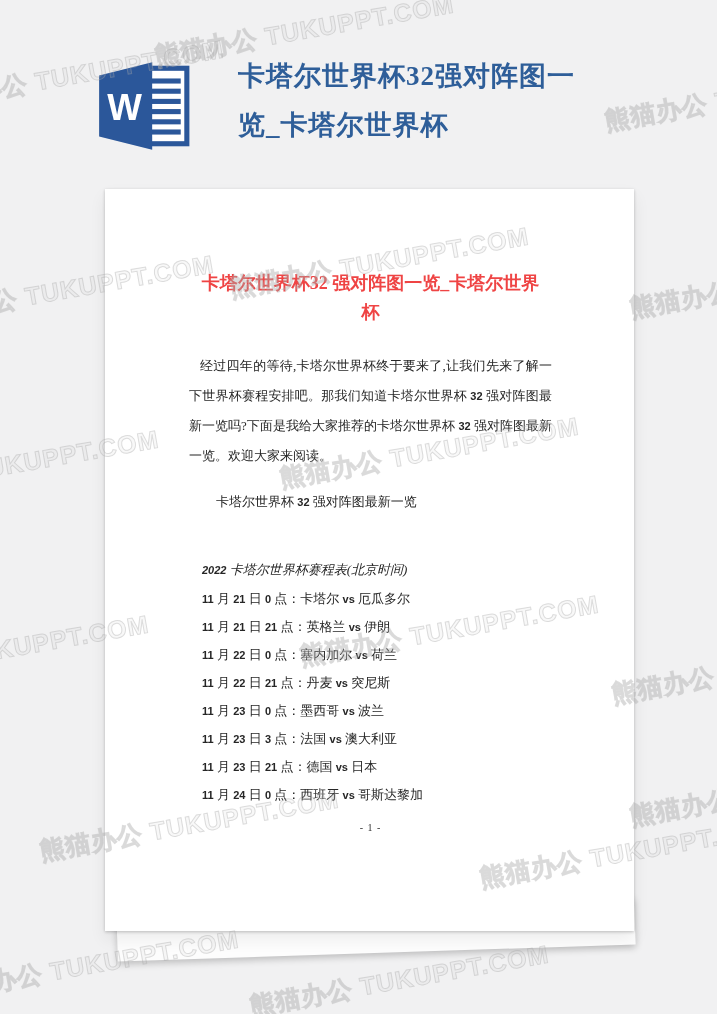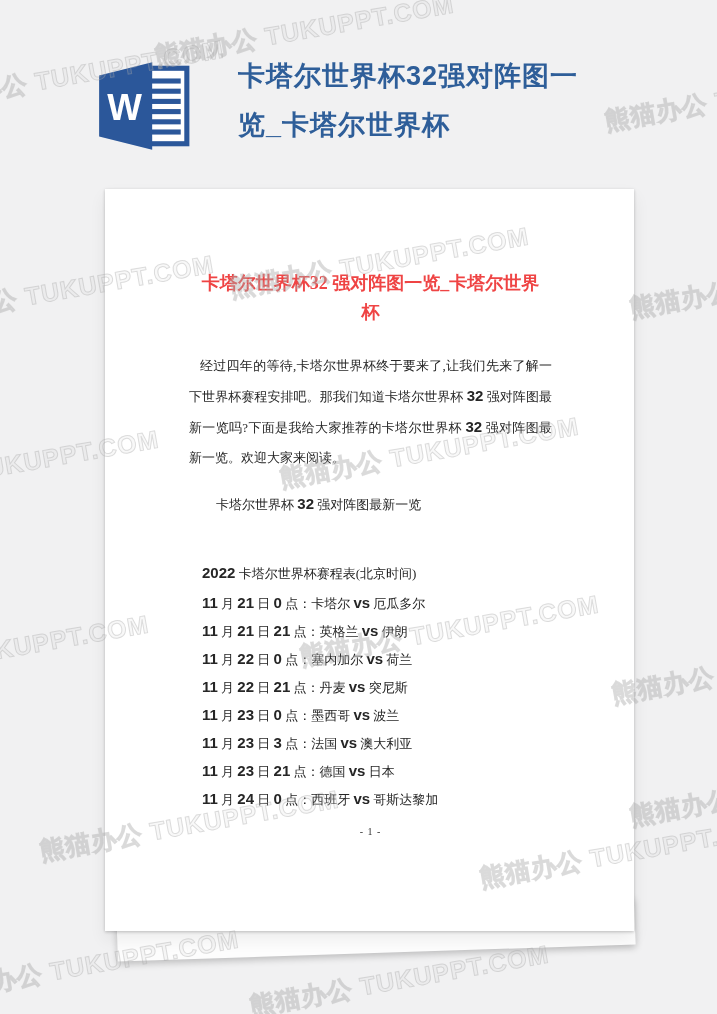--- a/index.html
+++ b/index.html
@@ -5,21 +5,21 @@
   html,body{margin:0;padding:0;}
   body{
     width:717px;height:1014px;position:relative;overflow:hidden;
     background:#f1f1f2;
     font-family:"Liberation Sans", sans-serif;
   }
   
   .word-icon{position:absolute;left:93px;top:55px;width:102px;height:102px;}
   .header-title{
     position:absolute;left:238px;top:52px;width:352px;
-    font-family:Liberation Sans, sans-serif;font-weight:700;
+    font-family:Liberation Serif, serif;font-weight:700;
     font-size:27px;line-height:49px;color:#2e5e99;letter-spacing:1px;
     margin:0;
   }
   
   .sheet2{
     position:absolute;left:117px;top:905px;width:518px;height:48px;
     background:#fdfdfd;transform:rotate(-1.9deg);
     box-shadow:0 3px 7px rgba(0,0,0,.22);z-index:1;
   }
   .doc-page{
@@ -33,23 +33,23 @@
     font-size:18px;line-height:29px;text-align:center;
     margin:0 auto 24px;max-width:344px;
   }
   .doc-body{
     font-family:"Liberation Serif", serif;color:#262626;
     font-size:13px;line-height:30px;text-align:justify;
   }
   .intro{margin:0;text-indent:0.85em;}
   .subtitle{margin:16px;padding-left:0.85em;}
   .gap{height:22px;}
-  .heading{margin:0;padding-left:1em;}
+  .heading{margin:0;padding-left:1em;font-style:italic;}
   .schedule-item{line-height:27px;padding-left:1em;}
-  .num{font-weight:700;font-family:"Liberation Sans", sans-serif;font-size:15px;}
+  .num{font-weight:700;font-family:"Liberation Sans", sans-serif;font-size:11px;}
   .page-num{
     text-align:center;font-size:10px;color:#333;margin-top:4px;
     font-family:"Liberation Serif", serif;letter-spacing:1px;
   }
   
   .wm{
     position:absolute;white-space:nowrap;z-index:5;pointer-events:none;
     font-family:"Liberation Sans", sans-serif;font-weight:800;
     font-size:25px;letter-spacing:1px;
     color:rgba(190,190,190,0.10);

